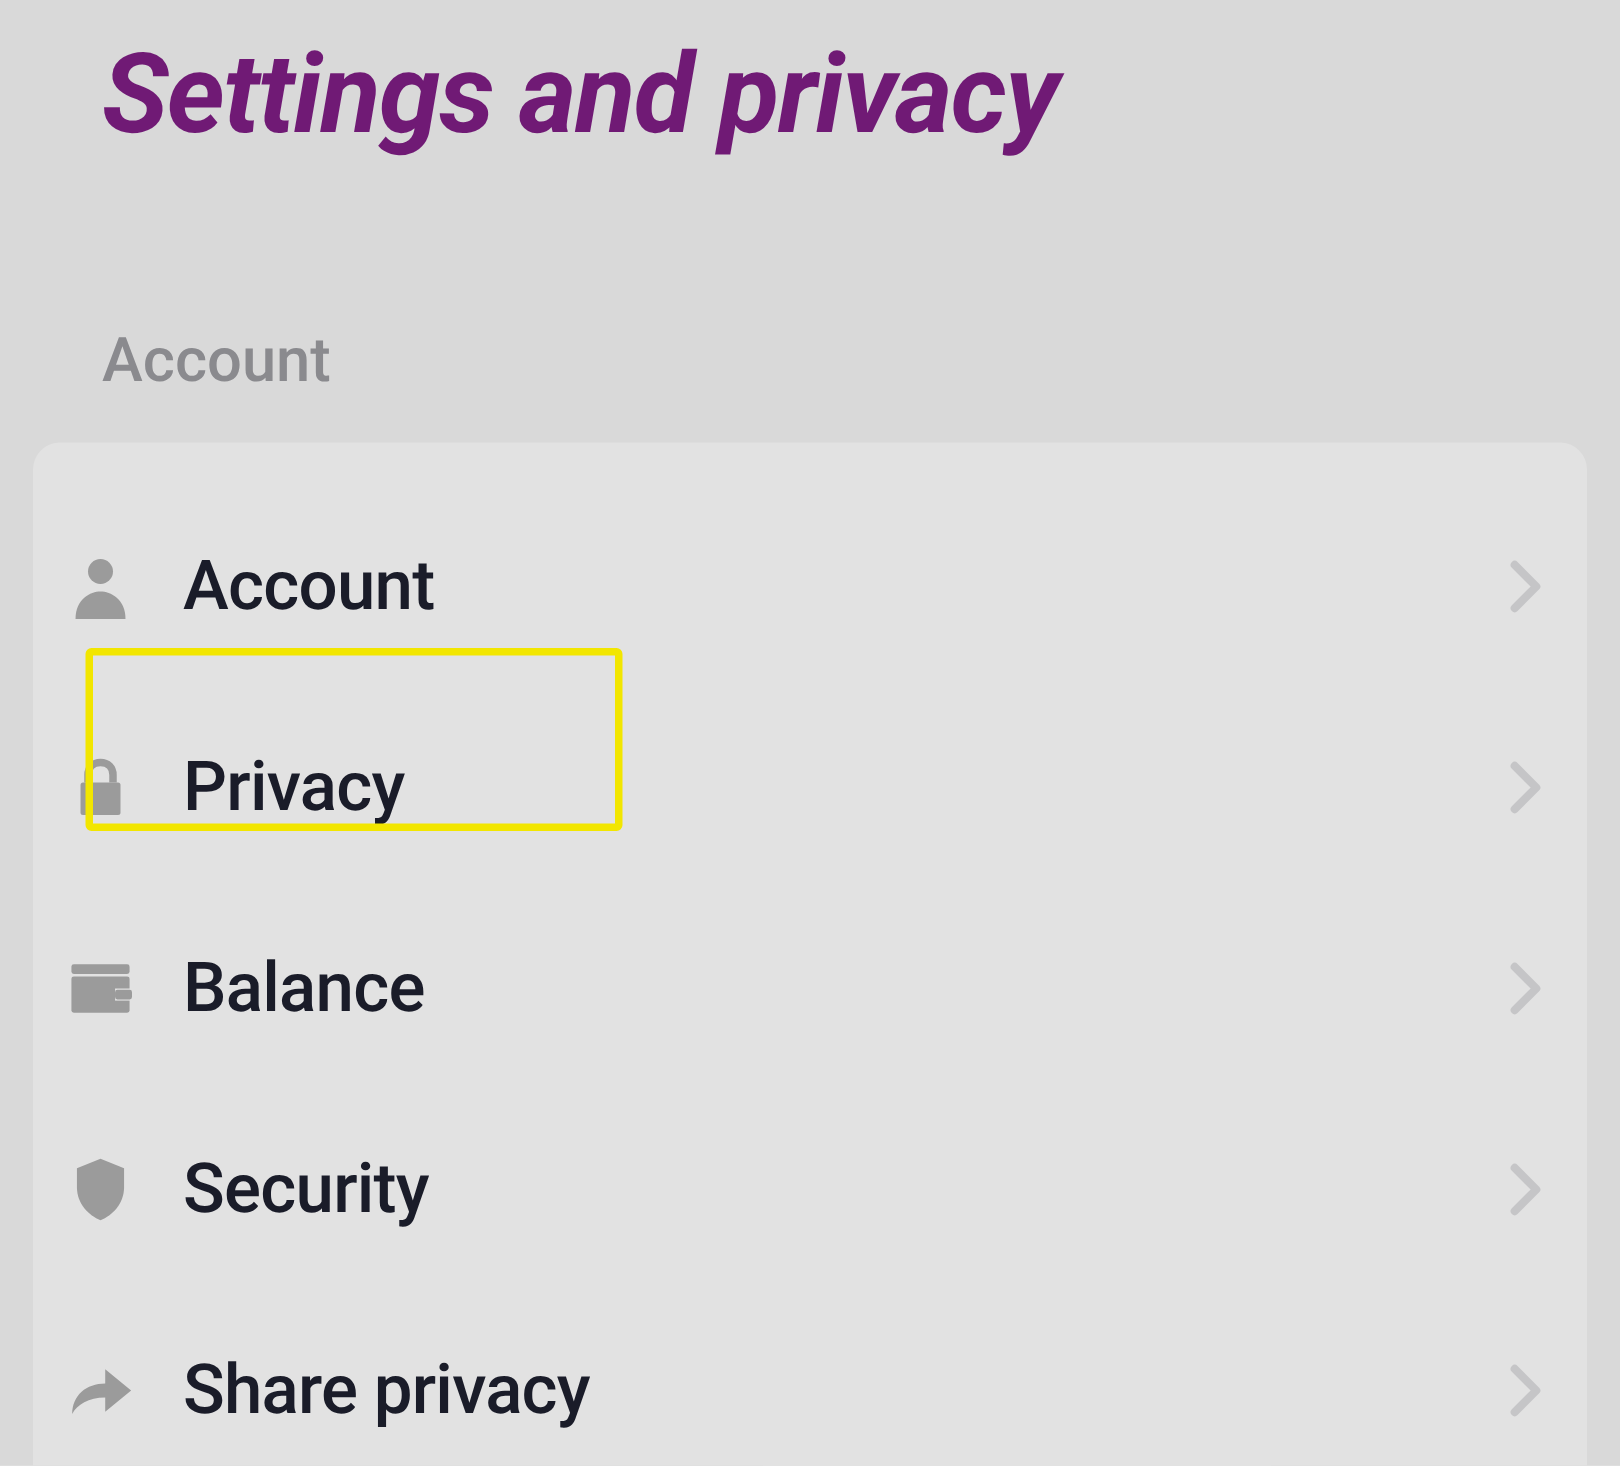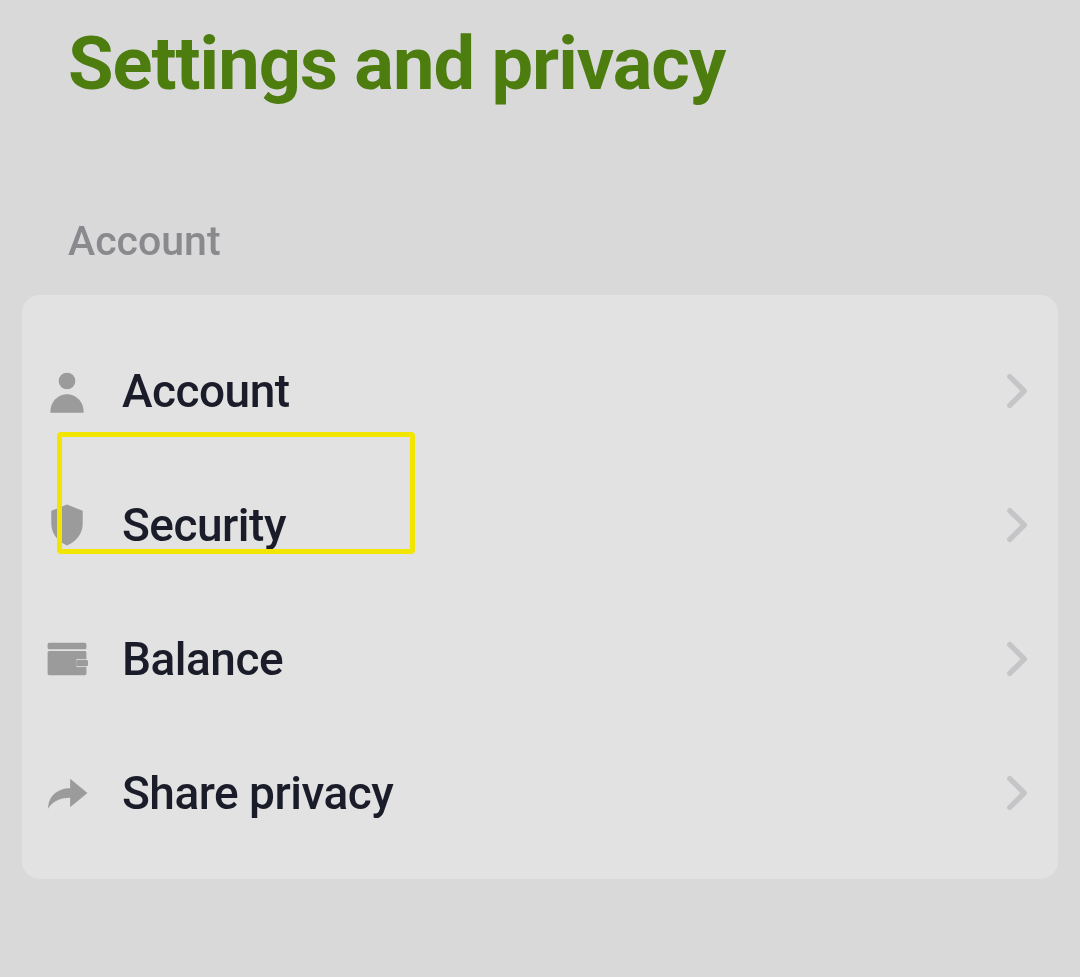--- a/index.html
+++ b/index.html
@@ -10,23 +10,24 @@
     body {
       font-family: -apple-system, BlinkMacSystemFont, "Segoe UI", Roboto, Helvetica, Arial, sans-serif;
       background-color: #d9d9d9;
       width: 1080px;
       height: 977px;
       overflow: hidden;
     }
     .page-title {
       font-size: 74px;
       font-weight: 700;
-      color: #4d7c0f;
+      color: #701a75;
       padding: 20px 0 0 68px;
       letter-spacing: -1px;
+      font-style: italic;
     }
     .section-label {
       font-size: 41px;
       font-weight: 500;
       color: #8a8a8e;
       padding: 110px 0 30px 68px;
     }
     .settings-card {
       background-color: #e2e2e2;
       margin: 0 22px;
@@ -93,28 +94,28 @@
       </svg>
     </span>
     <span class="row-label">Account</span>
     <span class="chevron">
       <svg width="22" height="36" viewBox="0 0 12 20">
         <path d="M2 2 L10 10 L2 18" stroke-width="3" stroke-linecap="round" stroke-linejoin="round"></path>
       </svg>
     </span>
   </div>
 
-
   <div class="settings-row">
     <span class="icon-wrap">
-      <svg width="38" height="44" viewBox="0 0 24 28">
-        <path d="M12 1 L22 5 L22 13 C22 20 17 25 12 27 C7 25 2 20 2 13 L2 5 Z"></path>
+      <svg width="40" height="44" viewBox="0 0 24 26">
+        <path d="M7 11 L7 8 C7 5 9 3 12 3 C15 3 17 5 17 8 L17 11" fill="none" stroke="#9b9b9b" stroke-width="3"></path>
+        <rect x="4" y="11" width="16" height="13" rx="1"></rect>
       </svg>
     </span>
-    <span class="row-label">Security</span>
+    <span class="row-label">Privacy</span>
     <span class="chevron">
       <svg width="22" height="36" viewBox="0 0 12 20">
         <path d="M2 2 L10 10 L2 18" stroke-width="3" stroke-linecap="round" stroke-linejoin="round"></path>
       </svg>
     </span>
   </div>
 
   <div class="settings-row">
     <span class="icon-wrap">
       <svg width="42" height="38" viewBox="0 0 26 22">
@@ -127,20 +128,34 @@
     <span class="row-label">Balance</span>
     <span class="chevron">
       <svg width="22" height="36" viewBox="0 0 12 20">
         <path d="M2 2 L10 10 L2 18" stroke-width="3" stroke-linecap="round" stroke-linejoin="round"></path>
       </svg>
     </span>
   </div>
 
   <div class="settings-row">
     <span class="icon-wrap">
+      <svg width="38" height="44" viewBox="0 0 24 28">
+        <path d="M12 1 L22 5 L22 13 C22 20 17 25 12 27 C7 25 2 20 2 13 L2 5 Z"></path>
+      </svg>
+    </span>
+    <span class="row-label">Security</span>
+    <span class="chevron">
+      <svg width="22" height="36" viewBox="0 0 12 20">
+        <path d="M2 2 L10 10 L2 18" stroke-width="3" stroke-linecap="round" stroke-linejoin="round"></path>
+      </svg>
+    </span>
+  </div>
+
+  <div class="settings-row">
+    <span class="icon-wrap">
       <svg width="44" height="38" viewBox="0 0 28 24">
         <path d="M2 22 C2 14 8 9 16 9 L16 3 L27 12 L16 21 L16 15 C9 15 4 18 2 22 Z"></path>
       </svg>
     </span>
     <span class="row-label">Share privacy</span>
     <span class="chevron">
       <svg width="22" height="36" viewBox="0 0 12 20">
         <path d="M2 2 L10 10 L2 18" stroke-width="3" stroke-linecap="round" stroke-linejoin="round"></path>
       </svg>
     </span>

